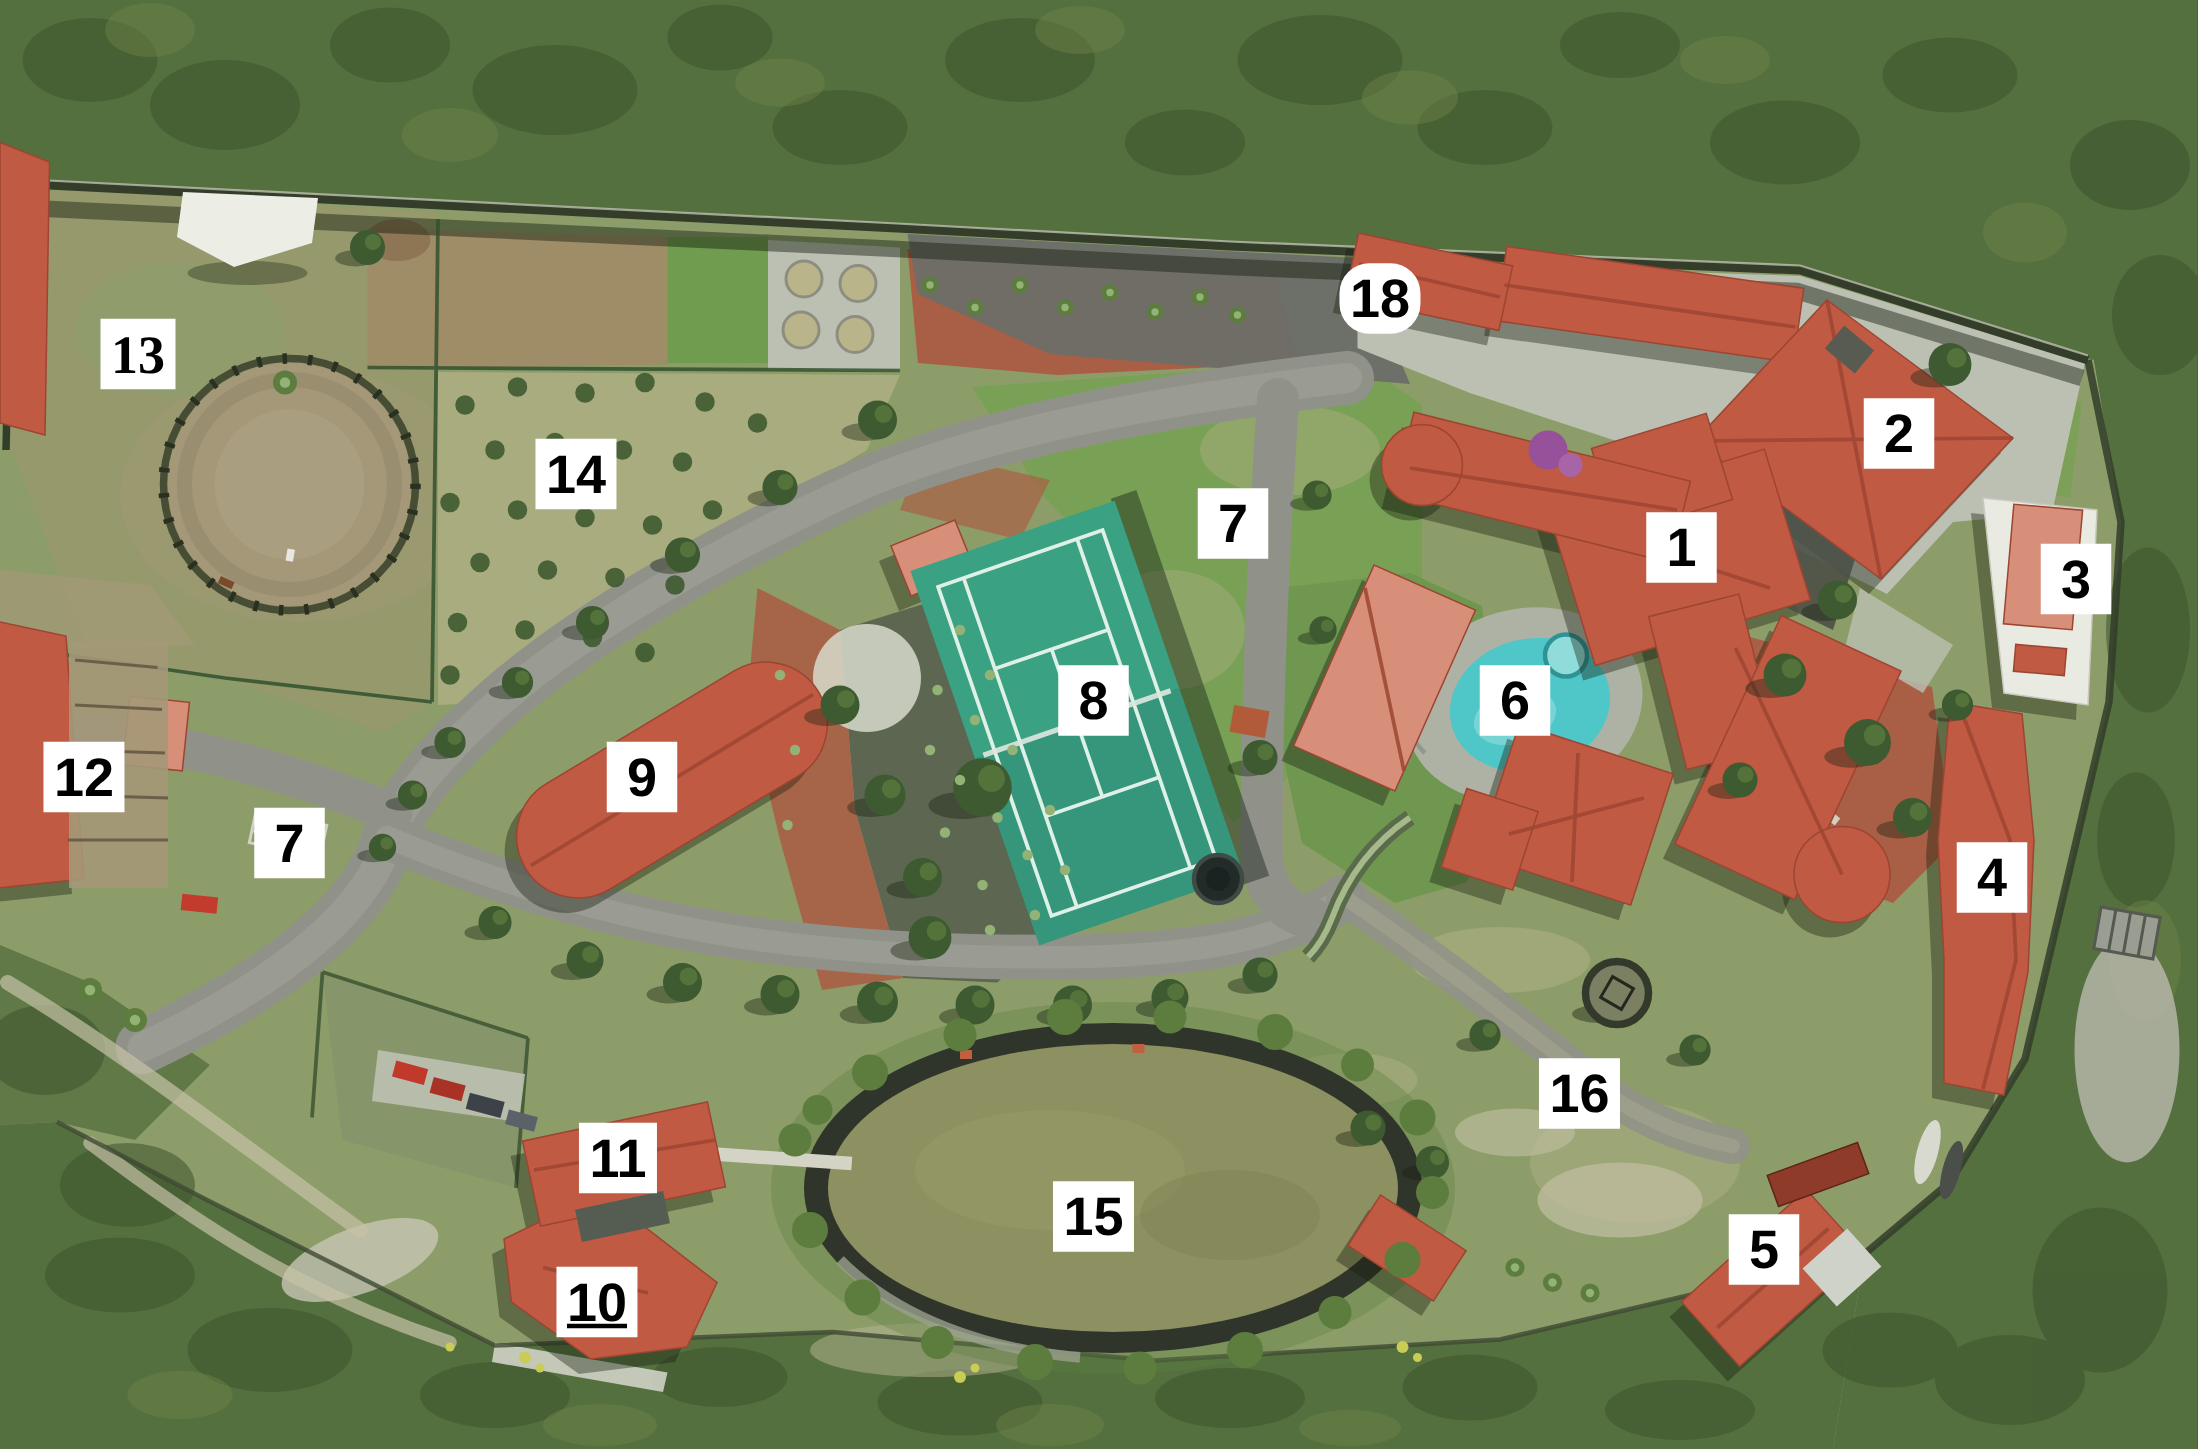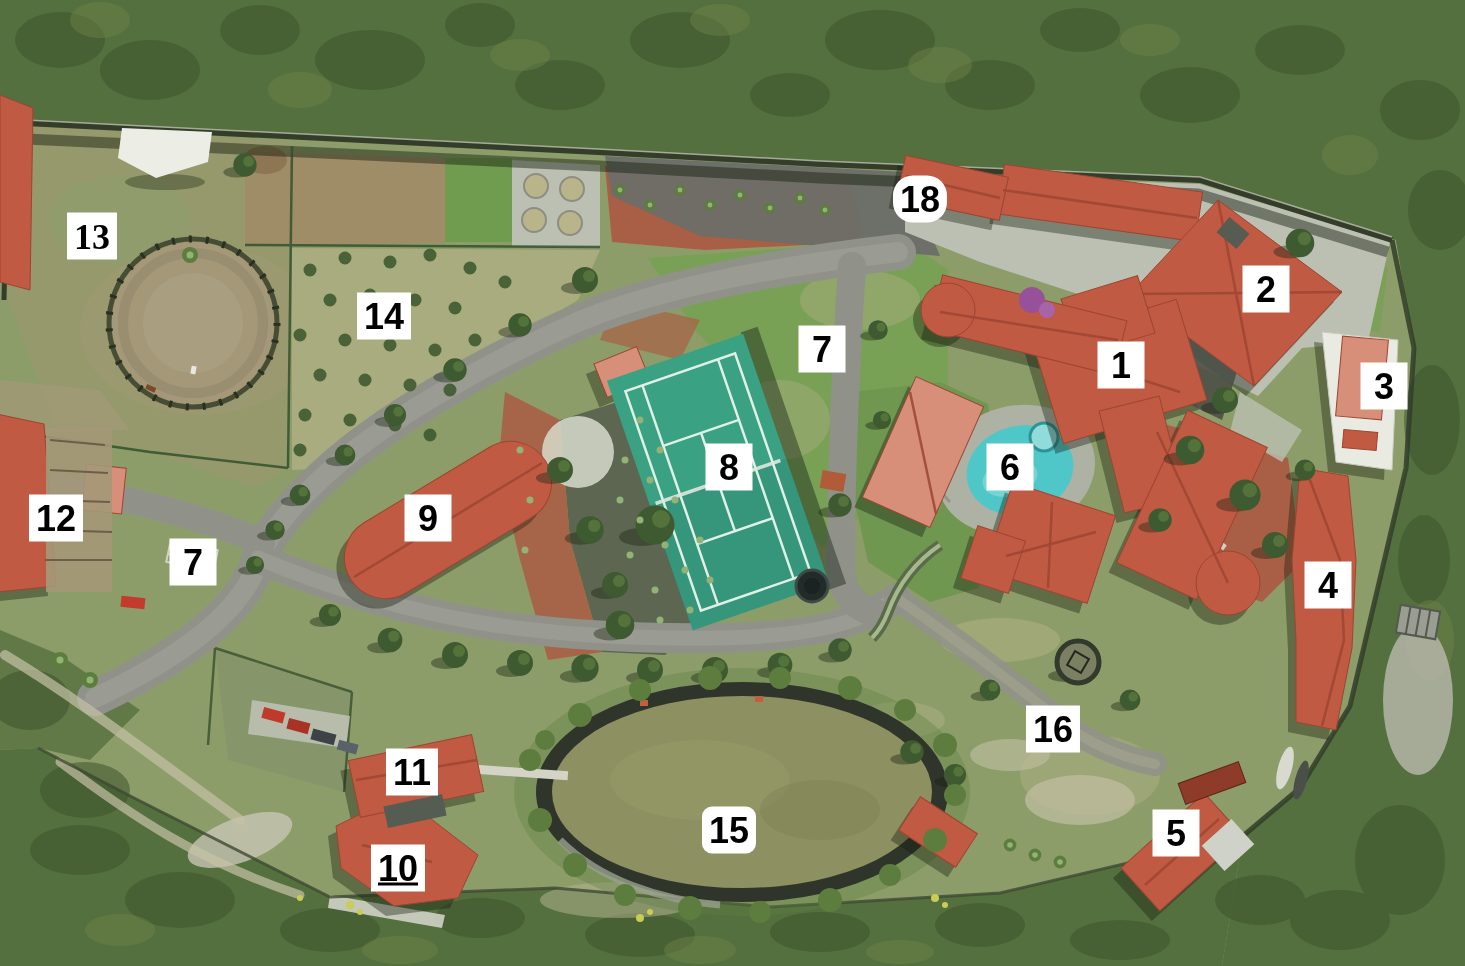--- a/index.html
+++ b/index.html
@@ -484,19 +484,19 @@
       <div class="marker" style="left: 1176px; top: 833px;">5</div>
       <div class="marker" style="left: 1010px; top: 467px;">6</div>
       <div class="marker" style="left: 822px; top: 349px;">7</div>
       <div class="marker" style="left: 729px; top: 467px;">8</div>
       <div class="marker" style="left: 428px; top: 518px;">9</div>
       <div class="marker" style="left: 398px; top: 868px; text-decoration: underline;">10</div>
       <div class="marker" style="left: 412px; top: 772px; text-align: right;">11</div>
       <div class="marker" style="left: 56px; top: 518px;">12</div>
       <div class="marker" style="left: 92px; top: 236px; font-family: Liberation Serif, serif;">13</div>
       <div class="marker" style="left: 384px; top: 316px;">14</div>
-      <div class="marker" style="left: 729px; top: 830px; border-radius: 10px;">15</div>
+      <div class="marker" style="left: 729px; top: 811px;">15</div>
       <div class="marker" style="left: 1053px; top: 729px;">16</div>
       <div class="marker" style="left: 193px; top: 562px;">7</div>
       <div class="marker" style="left: 920px; top: 199px; border-radius: 20px;">18</div>
     </div>
 
 </div>
 
 </body></html>

